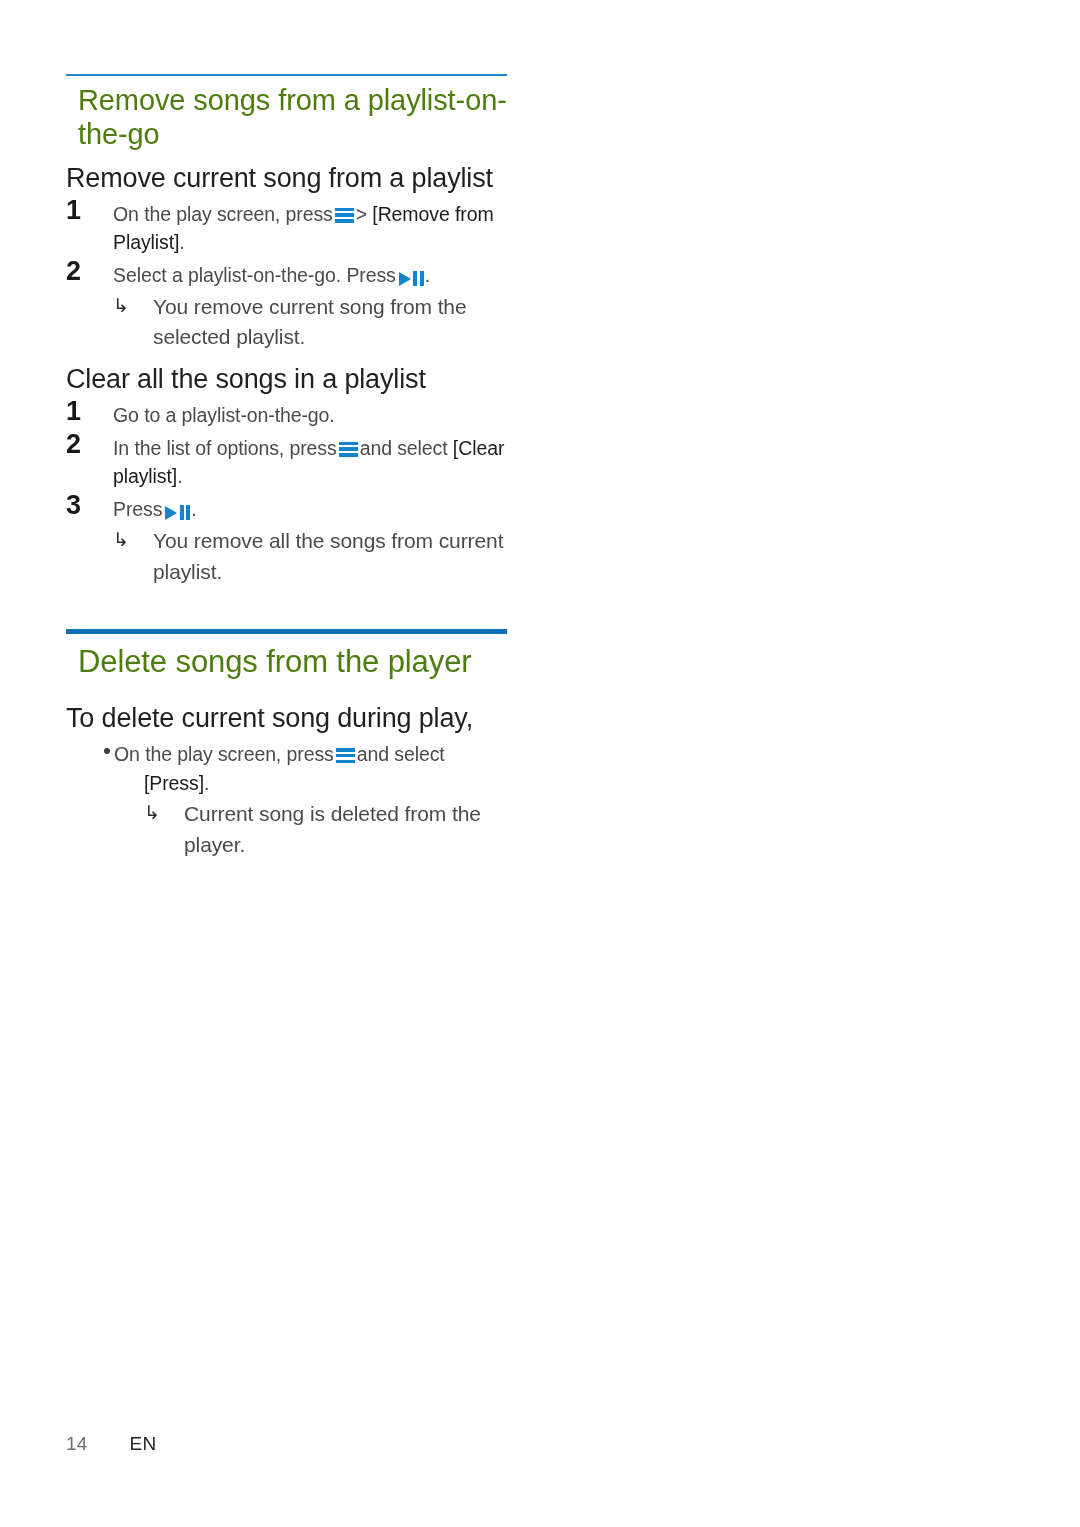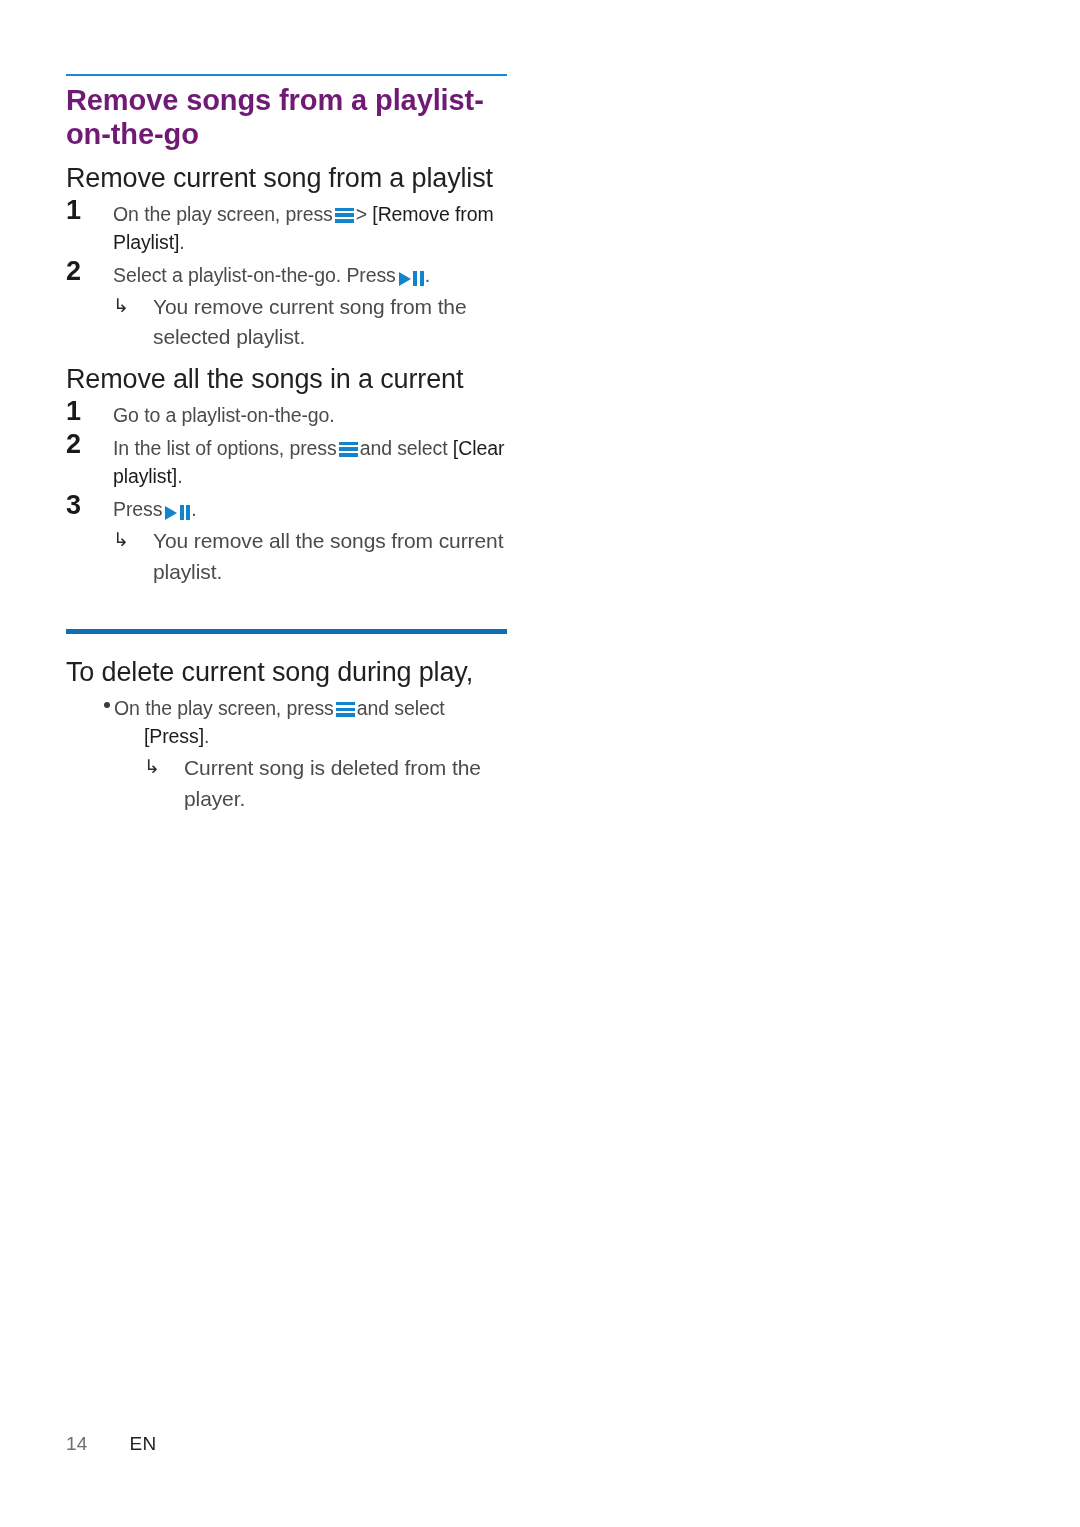--- a/index.html
+++ b/index.html
@@ -42,24 +42,24 @@
   .rule-thick {
     width: 441px;
     height: 5px;
     background: #0f6fb4;
     margin: 0;
   }
 
   
   h1.chapter-title {
     font-size: 29px;
-    font-weight: 700;
-    color: #701a75;
+    font-weight: 400;
+    color: #4d7c0f;
     line-height: 1.17;
-    margin: 8px 0 0 0;
+    margin: 8px 0 0 12px;
     letter-spacing: -0.1px;
   }
   h1.chapter-title.single {
     font-size: 31px;
     margin-top: 10px;
   }
 
   h2.sub-title {
     font-size: 27px;
     font-weight: 400;
@@ -232,21 +232,21 @@
         <div class="result">
           <span class="result-arrow">↳</span>
           <span class="result-text">You remove current song from the selected playlist.</span>
         </div>
       </li>
 
     </ul>
 
     <div class="block-gap-sm"></div>
 
-    <h2 class="sub-title">Remove all the songs in a current</h2>
+    <h2 class="sub-title">Clear all the songs in a playlist</h2>
 
     <ul class="steps">
 
       <li class="step">
         <span class="step-num">1</span>
         <span class="step-text"><span>Go to a playlist-on-the-go.</span></span>
       </li>
 
       <li class="step">
         <span class="step-num">2</span>
@@ -262,20 +262,21 @@
         </div>
       </li>
 
     </ul>
   </div>
 
   <div class="content" style="top:629px;">
 
     <div class="rule-thick"></div>
 
+    <h1 class="chapter-title single">Delete songs from the player</h1>
 
     <div class="block-gap-md"></div>
 
     <h2 class="sub-title">To delete current song during play,</h2>
 
     <ul class="steps">
       <li class="step bulleted">
         <span class="step-bullet-dot"></span>
         <span class="step-text"><span>On the play screen, press</span><span class="icon-menu"><i></i><i></i><i></i></span><span>and select </span><strong class="bracket">[Press]</strong><span>.</span></span>
         <div class="result">

